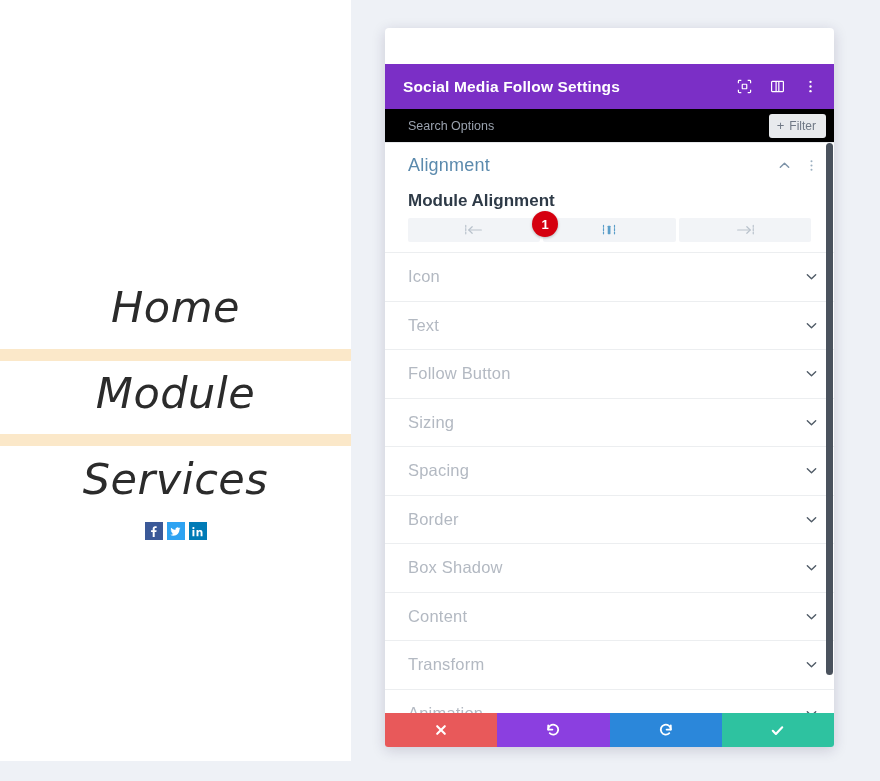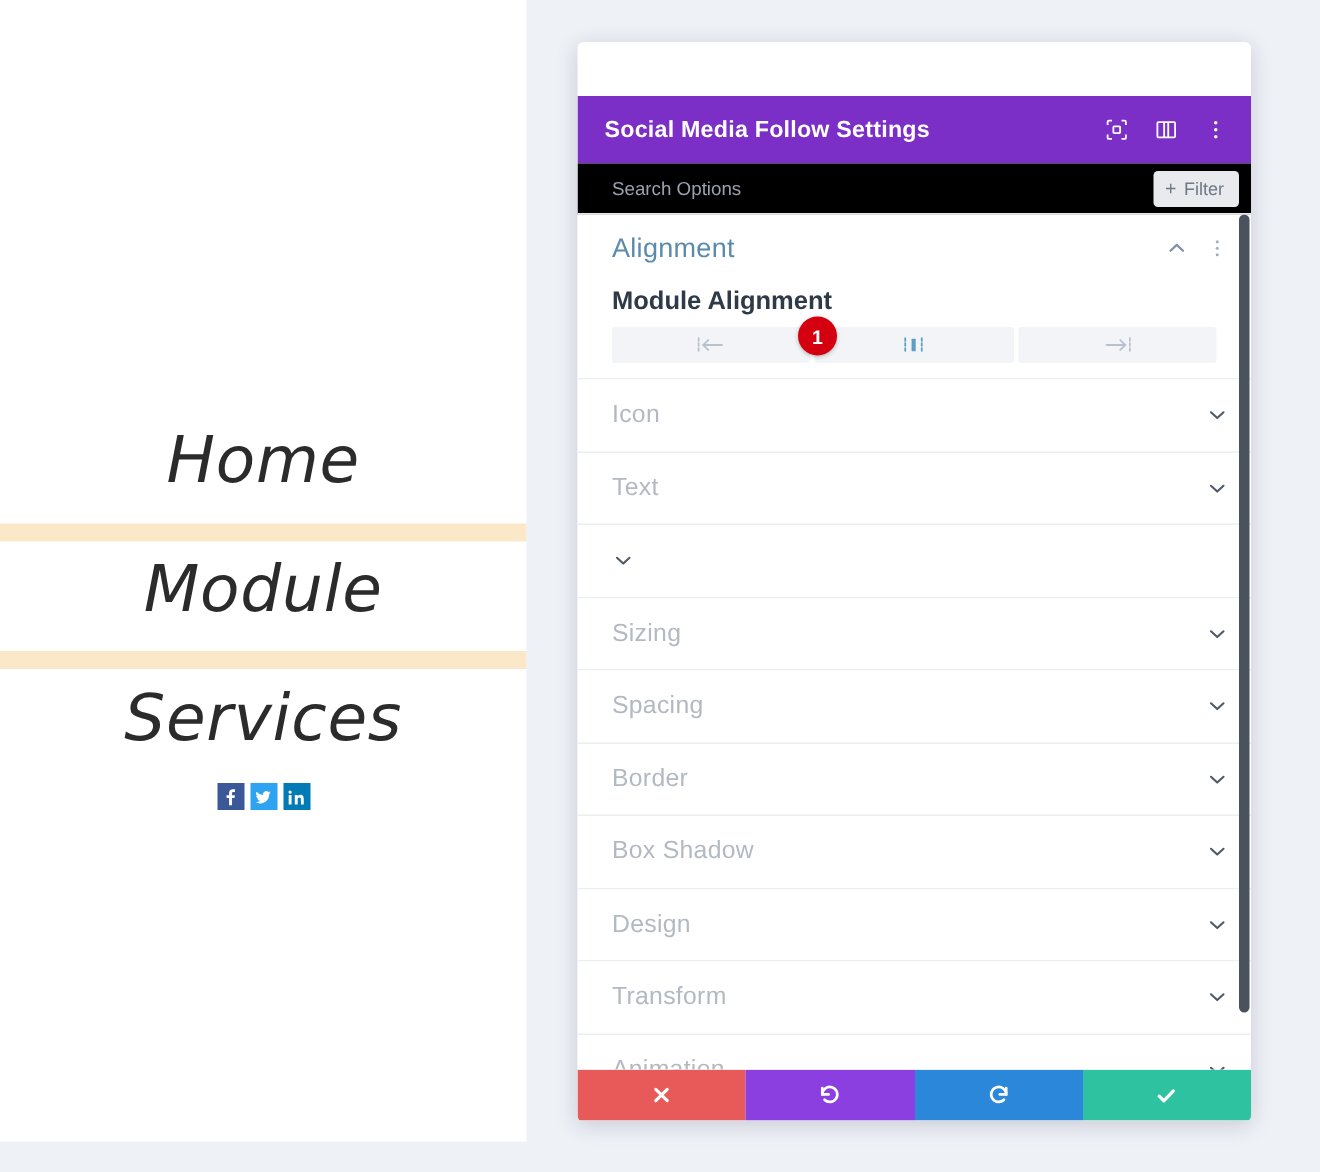--- a/index.html
+++ b/index.html
@@ -304,20 +304,21 @@
         </div>
         <div class="row">
           <span class="row-title">Text</span>
           <span class="chev">
             <svg width="13" height="13" viewBox="0 0 14 14" fill="none" stroke="#4f5a66" stroke-width="1.5" stroke-linecap="round" stroke-linejoin="round">
                 <path d="M2.5 5.2L7 9.4l4.5-4.2"></path>
               </svg>
           </span>
         </div>
         <div class="row">
+          <span class="row-title">Follow Button</span>
           <span class="chev">
             <svg width="13" height="13" viewBox="0 0 14 14" fill="none" stroke="#4f5a66" stroke-width="1.5" stroke-linecap="round" stroke-linejoin="round">
                 <path d="M2.5 5.2L7 9.4l4.5-4.2"></path>
               </svg>
           </span>
         </div>
         <div class="row">
           <span class="row-title">Sizing</span>
           <span class="chev">
             <svg width="13" height="13" viewBox="0 0 14 14" fill="none" stroke="#4f5a66" stroke-width="1.5" stroke-linecap="round" stroke-linejoin="round">
@@ -343,21 +344,21 @@
         </div>
         <div class="row">
           <span class="row-title">Box Shadow</span>
           <span class="chev">
             <svg width="13" height="13" viewBox="0 0 14 14" fill="none" stroke="#4f5a66" stroke-width="1.5" stroke-linecap="round" stroke-linejoin="round">
                 <path d="M2.5 5.2L7 9.4l4.5-4.2"></path>
               </svg>
           </span>
         </div>
         <div class="row">
-          <span class="row-title">Design</span>
+          <span class="row-title">Content</span>
           <span class="chev">
             <svg width="13" height="13" viewBox="0 0 14 14" fill="none" stroke="#4f5a66" stroke-width="1.5" stroke-linecap="round" stroke-linejoin="round">
                 <path d="M2.5 5.2L7 9.4l4.5-4.2"></path>
               </svg>
           </span>
         </div>
         <div class="row">
           <span class="row-title">Transform</span>
           <span class="chev">
             <svg width="13" height="13" viewBox="0 0 14 14" fill="none" stroke="#4f5a66" stroke-width="1.5" stroke-linecap="round" stroke-linejoin="round">

